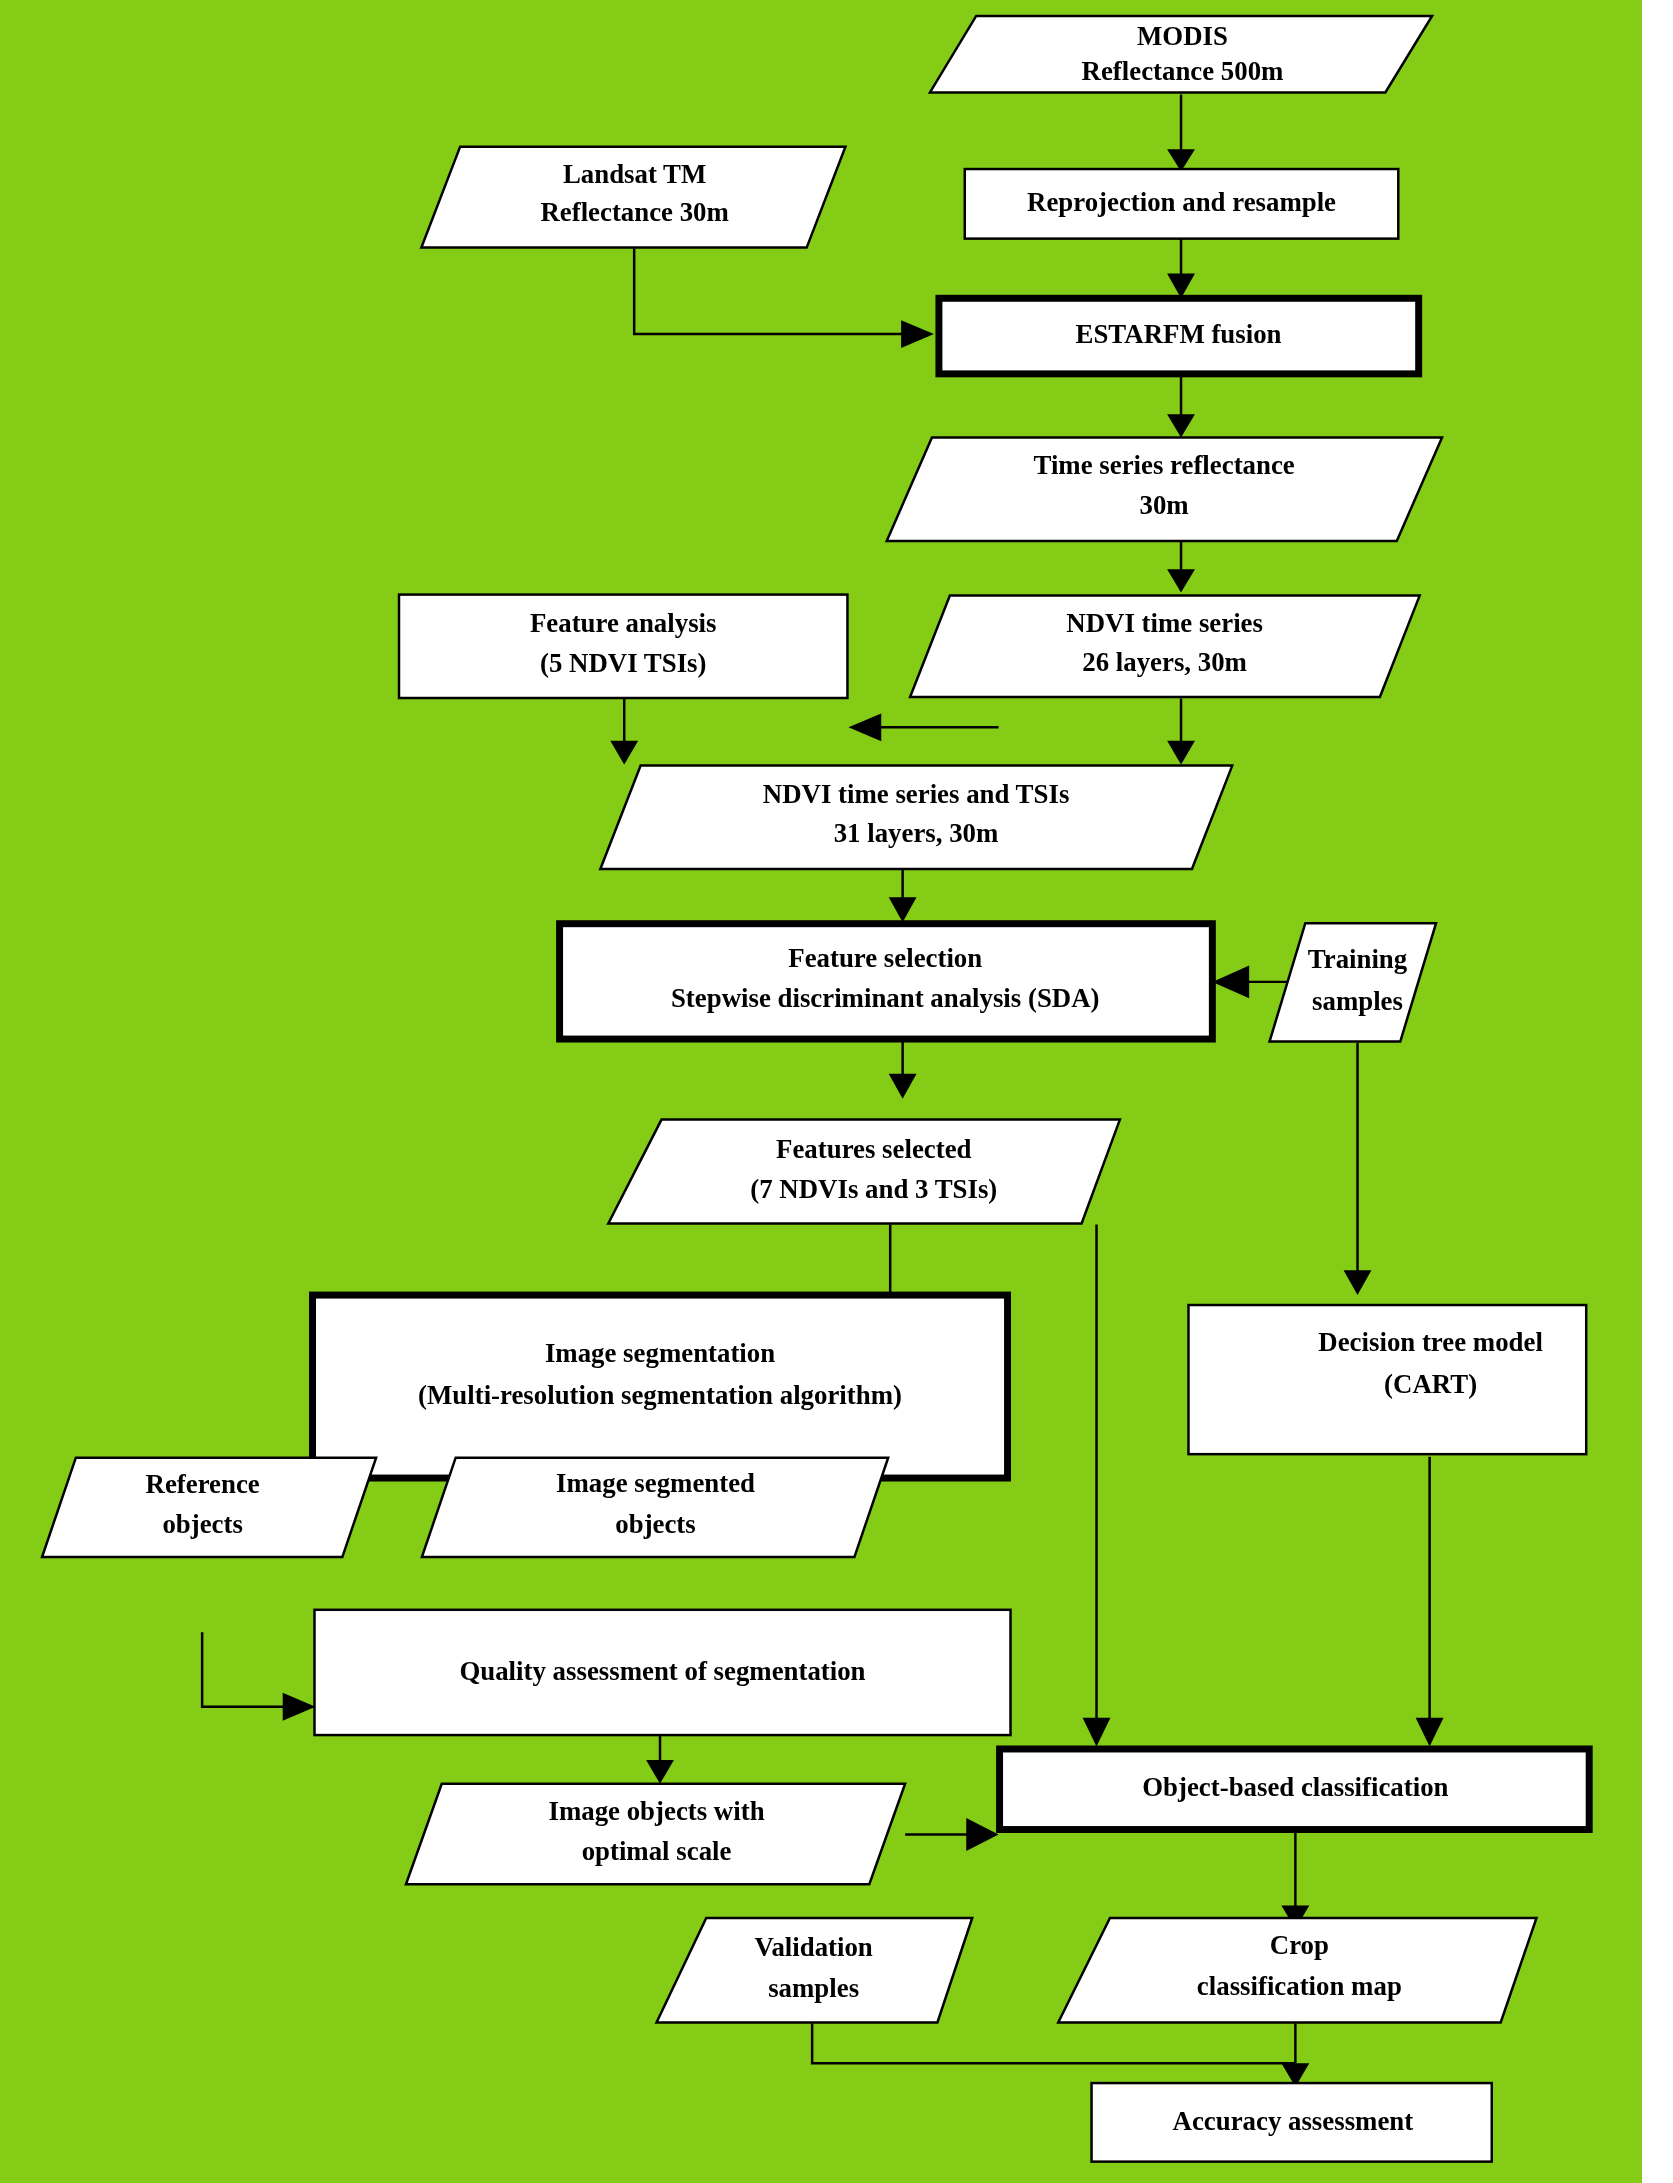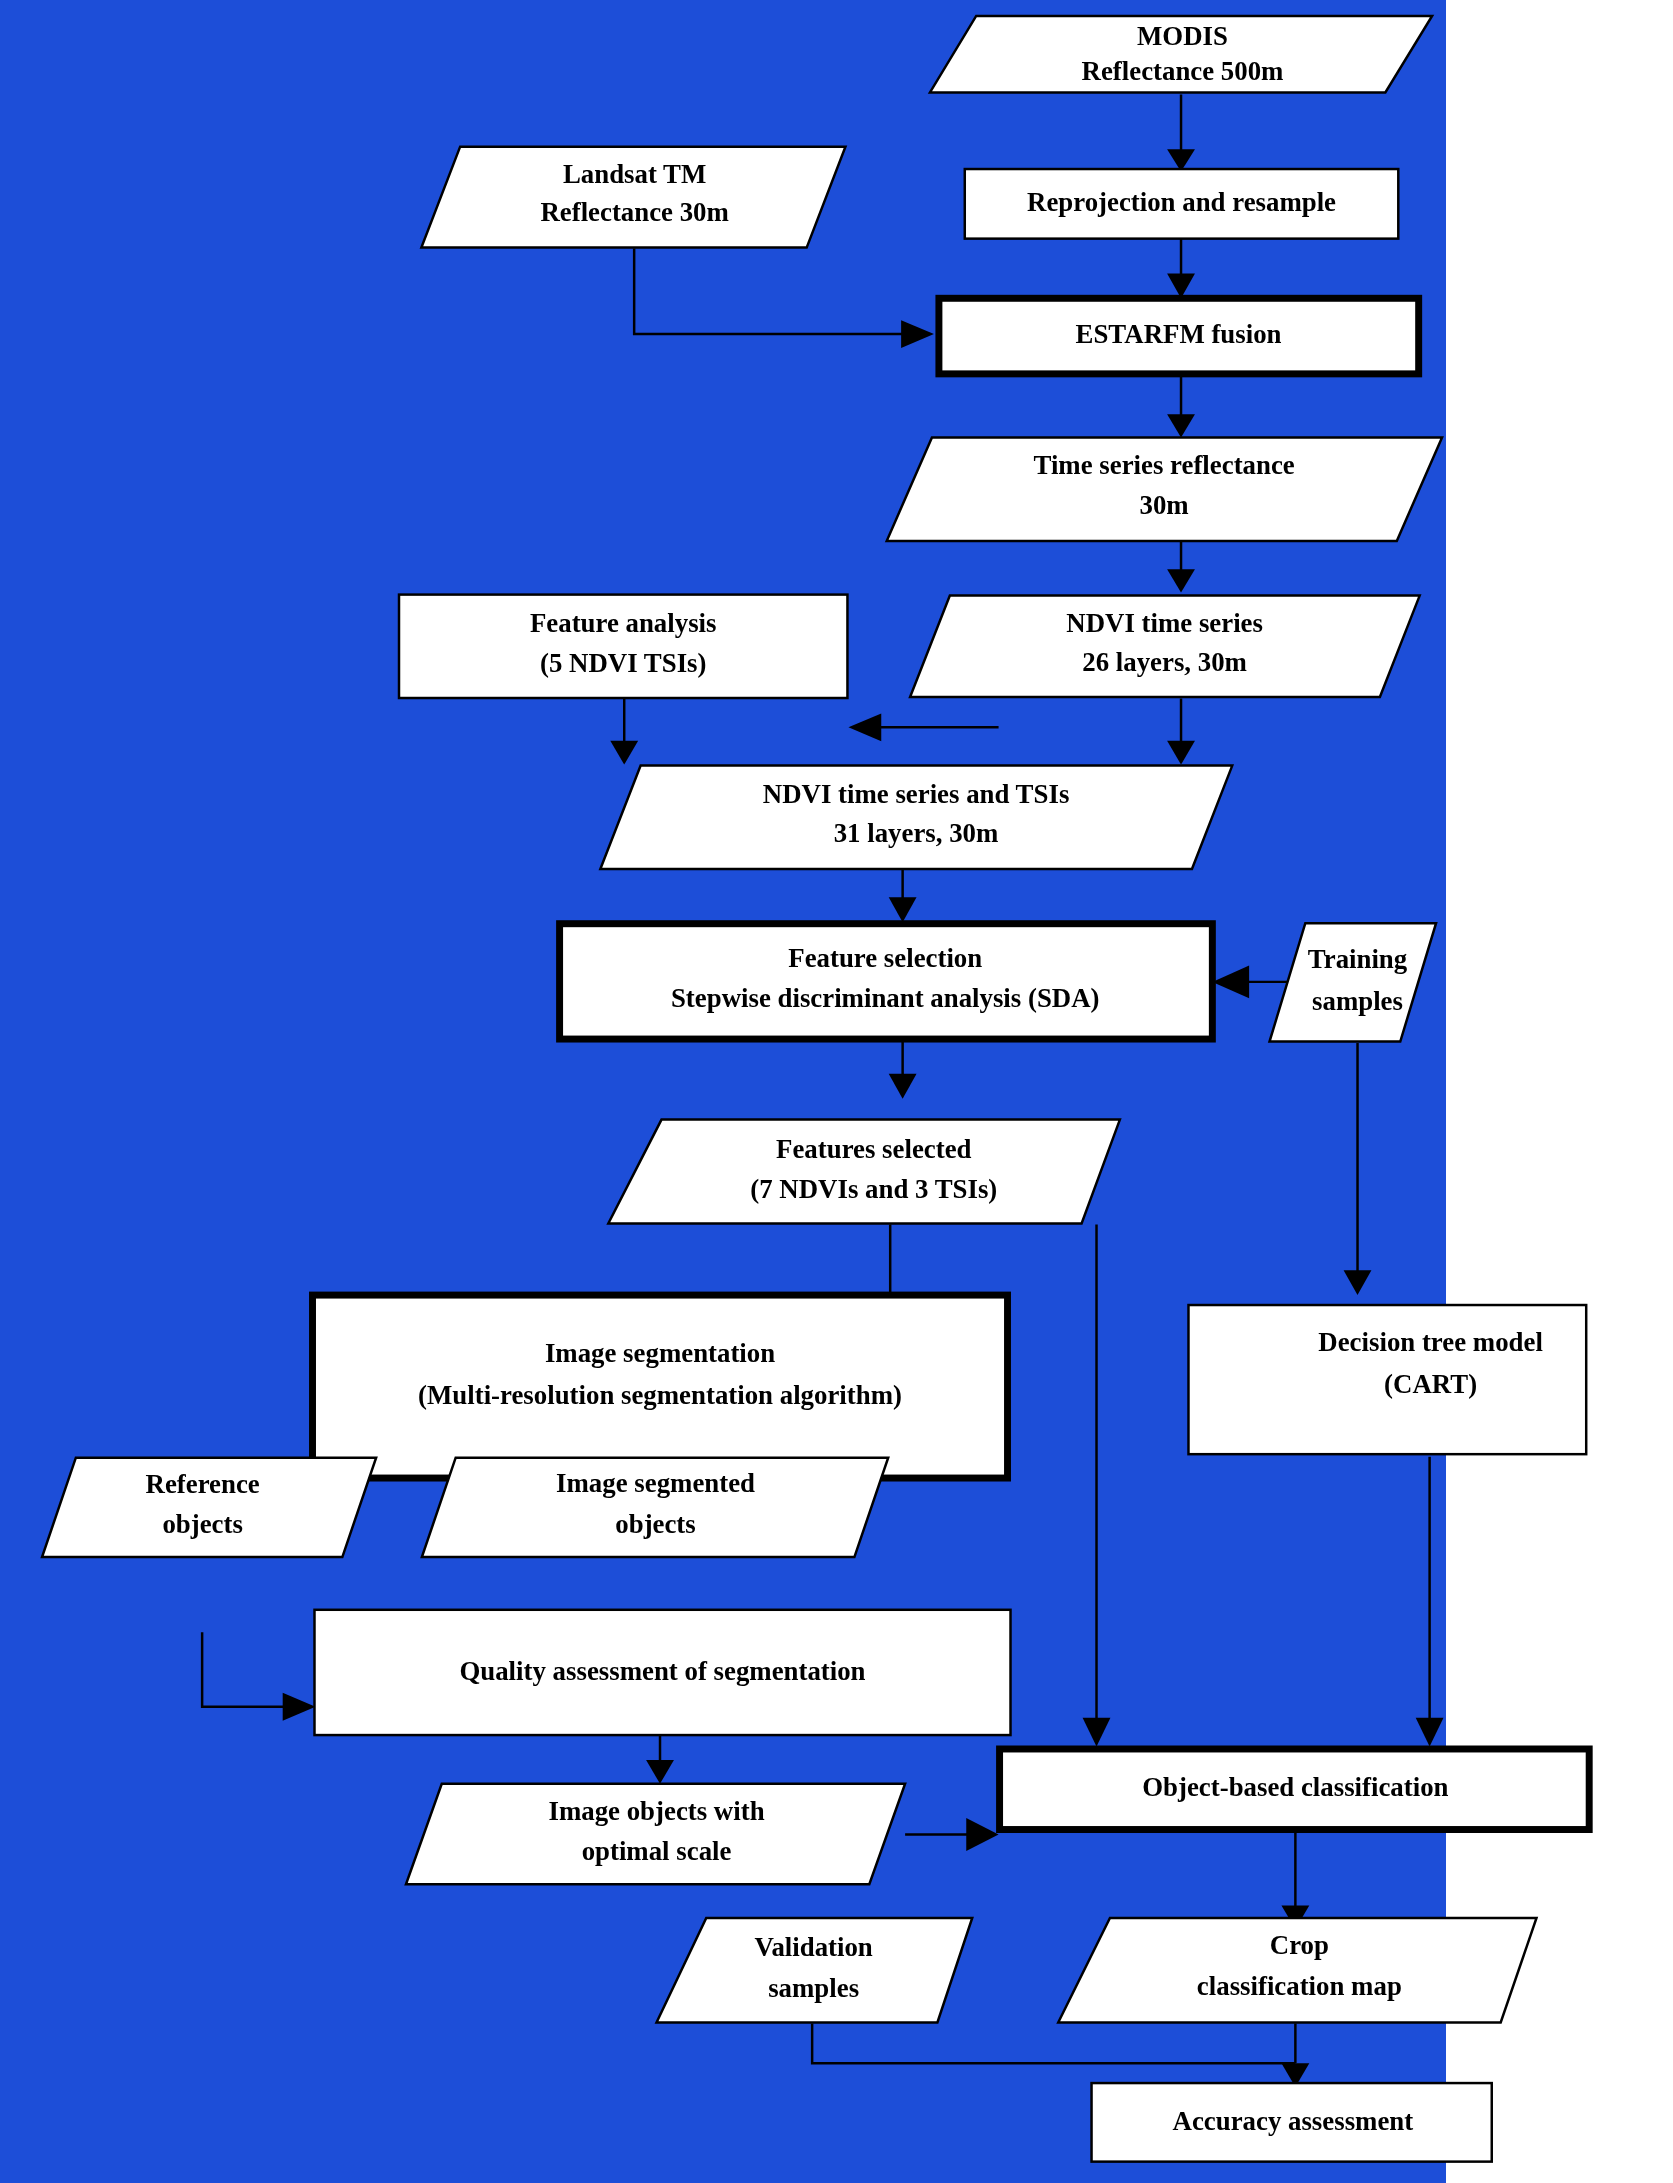--- a/index.html
+++ b/index.html
@@ -2,24 +2,24 @@
 <html style="font-size:8px"><head>
 <meta charset="utf-8">
 <title>Crop Classification Workflow Flowchart</title>
 <style>
   html, body {
     margin: 0;
     padding: 0;
     background: #ffffff;
   }
   #flow-root {
-    width: 1446px;
+    width: 1642px;
     height: 2183px;
     position: relative;
-    background: #1d4ed8;
+    background: #84cc16;
     font-family: "Liberation Serif", "DejaVu Serif", serif;
   }
   svg#flow-svg {
     display: block;
     width: 1674px;
     height: 2183px;
   }
   .shape-fill {
     fill: #ffffff;
   }

